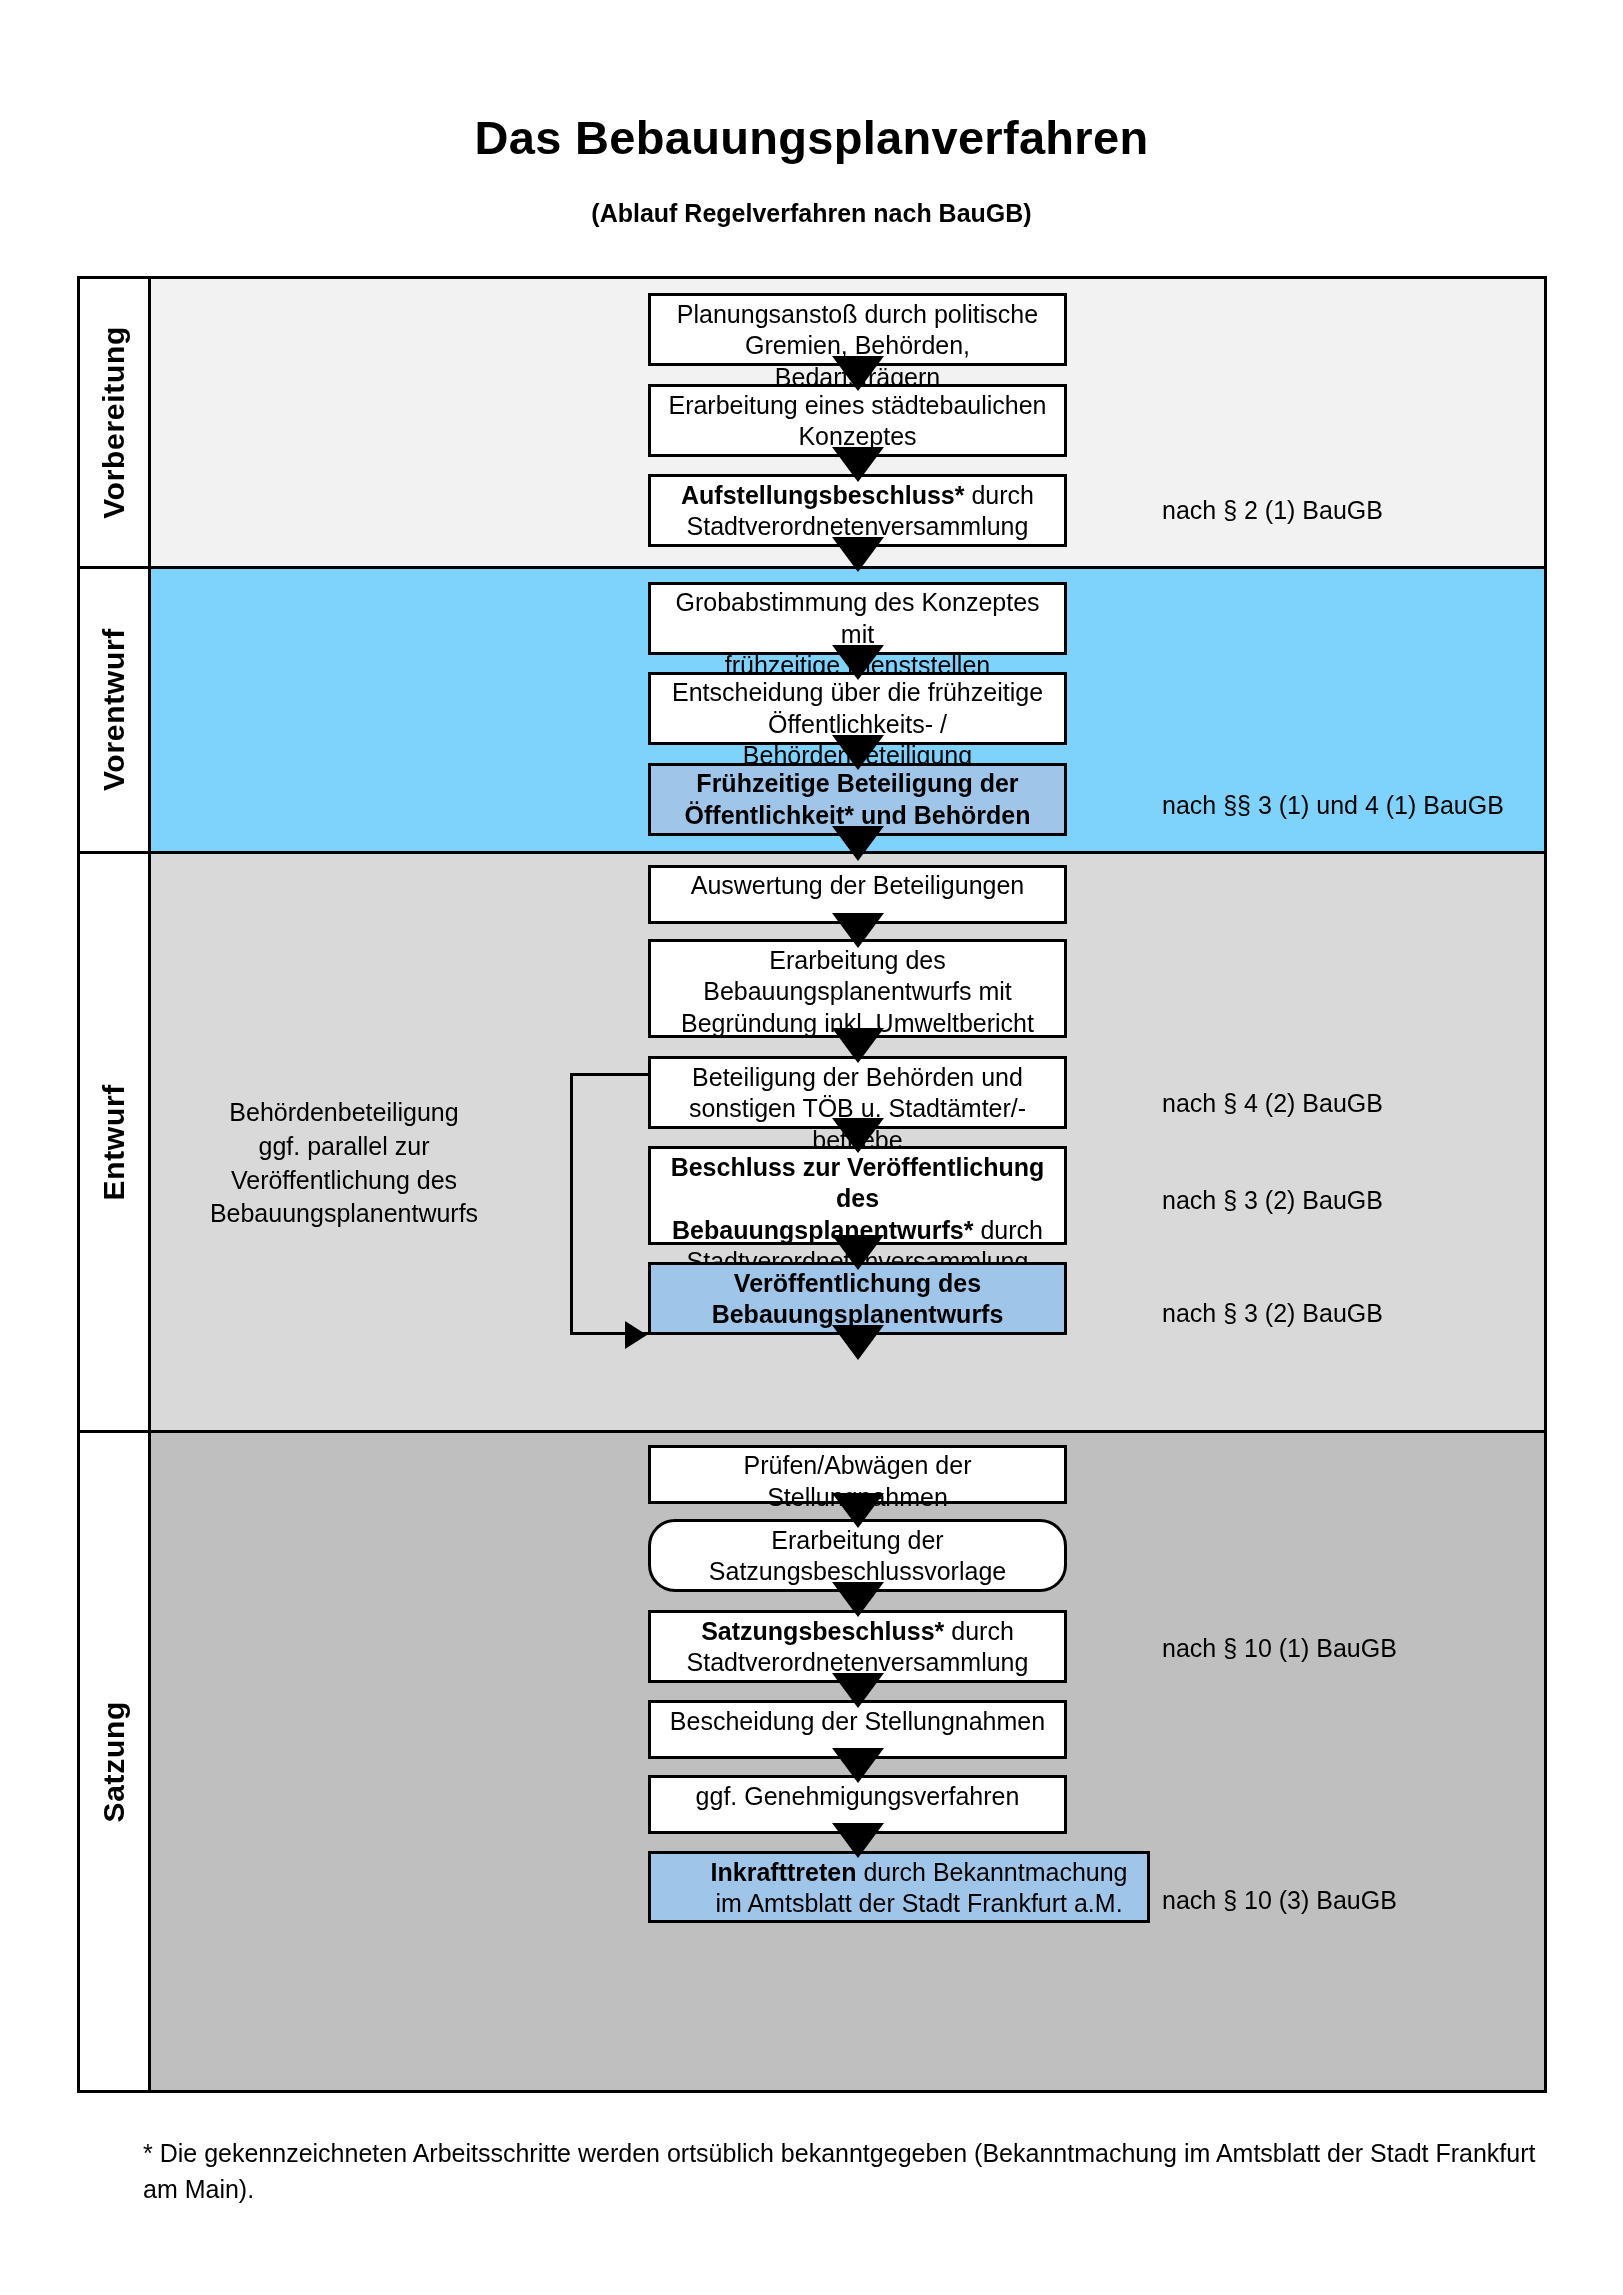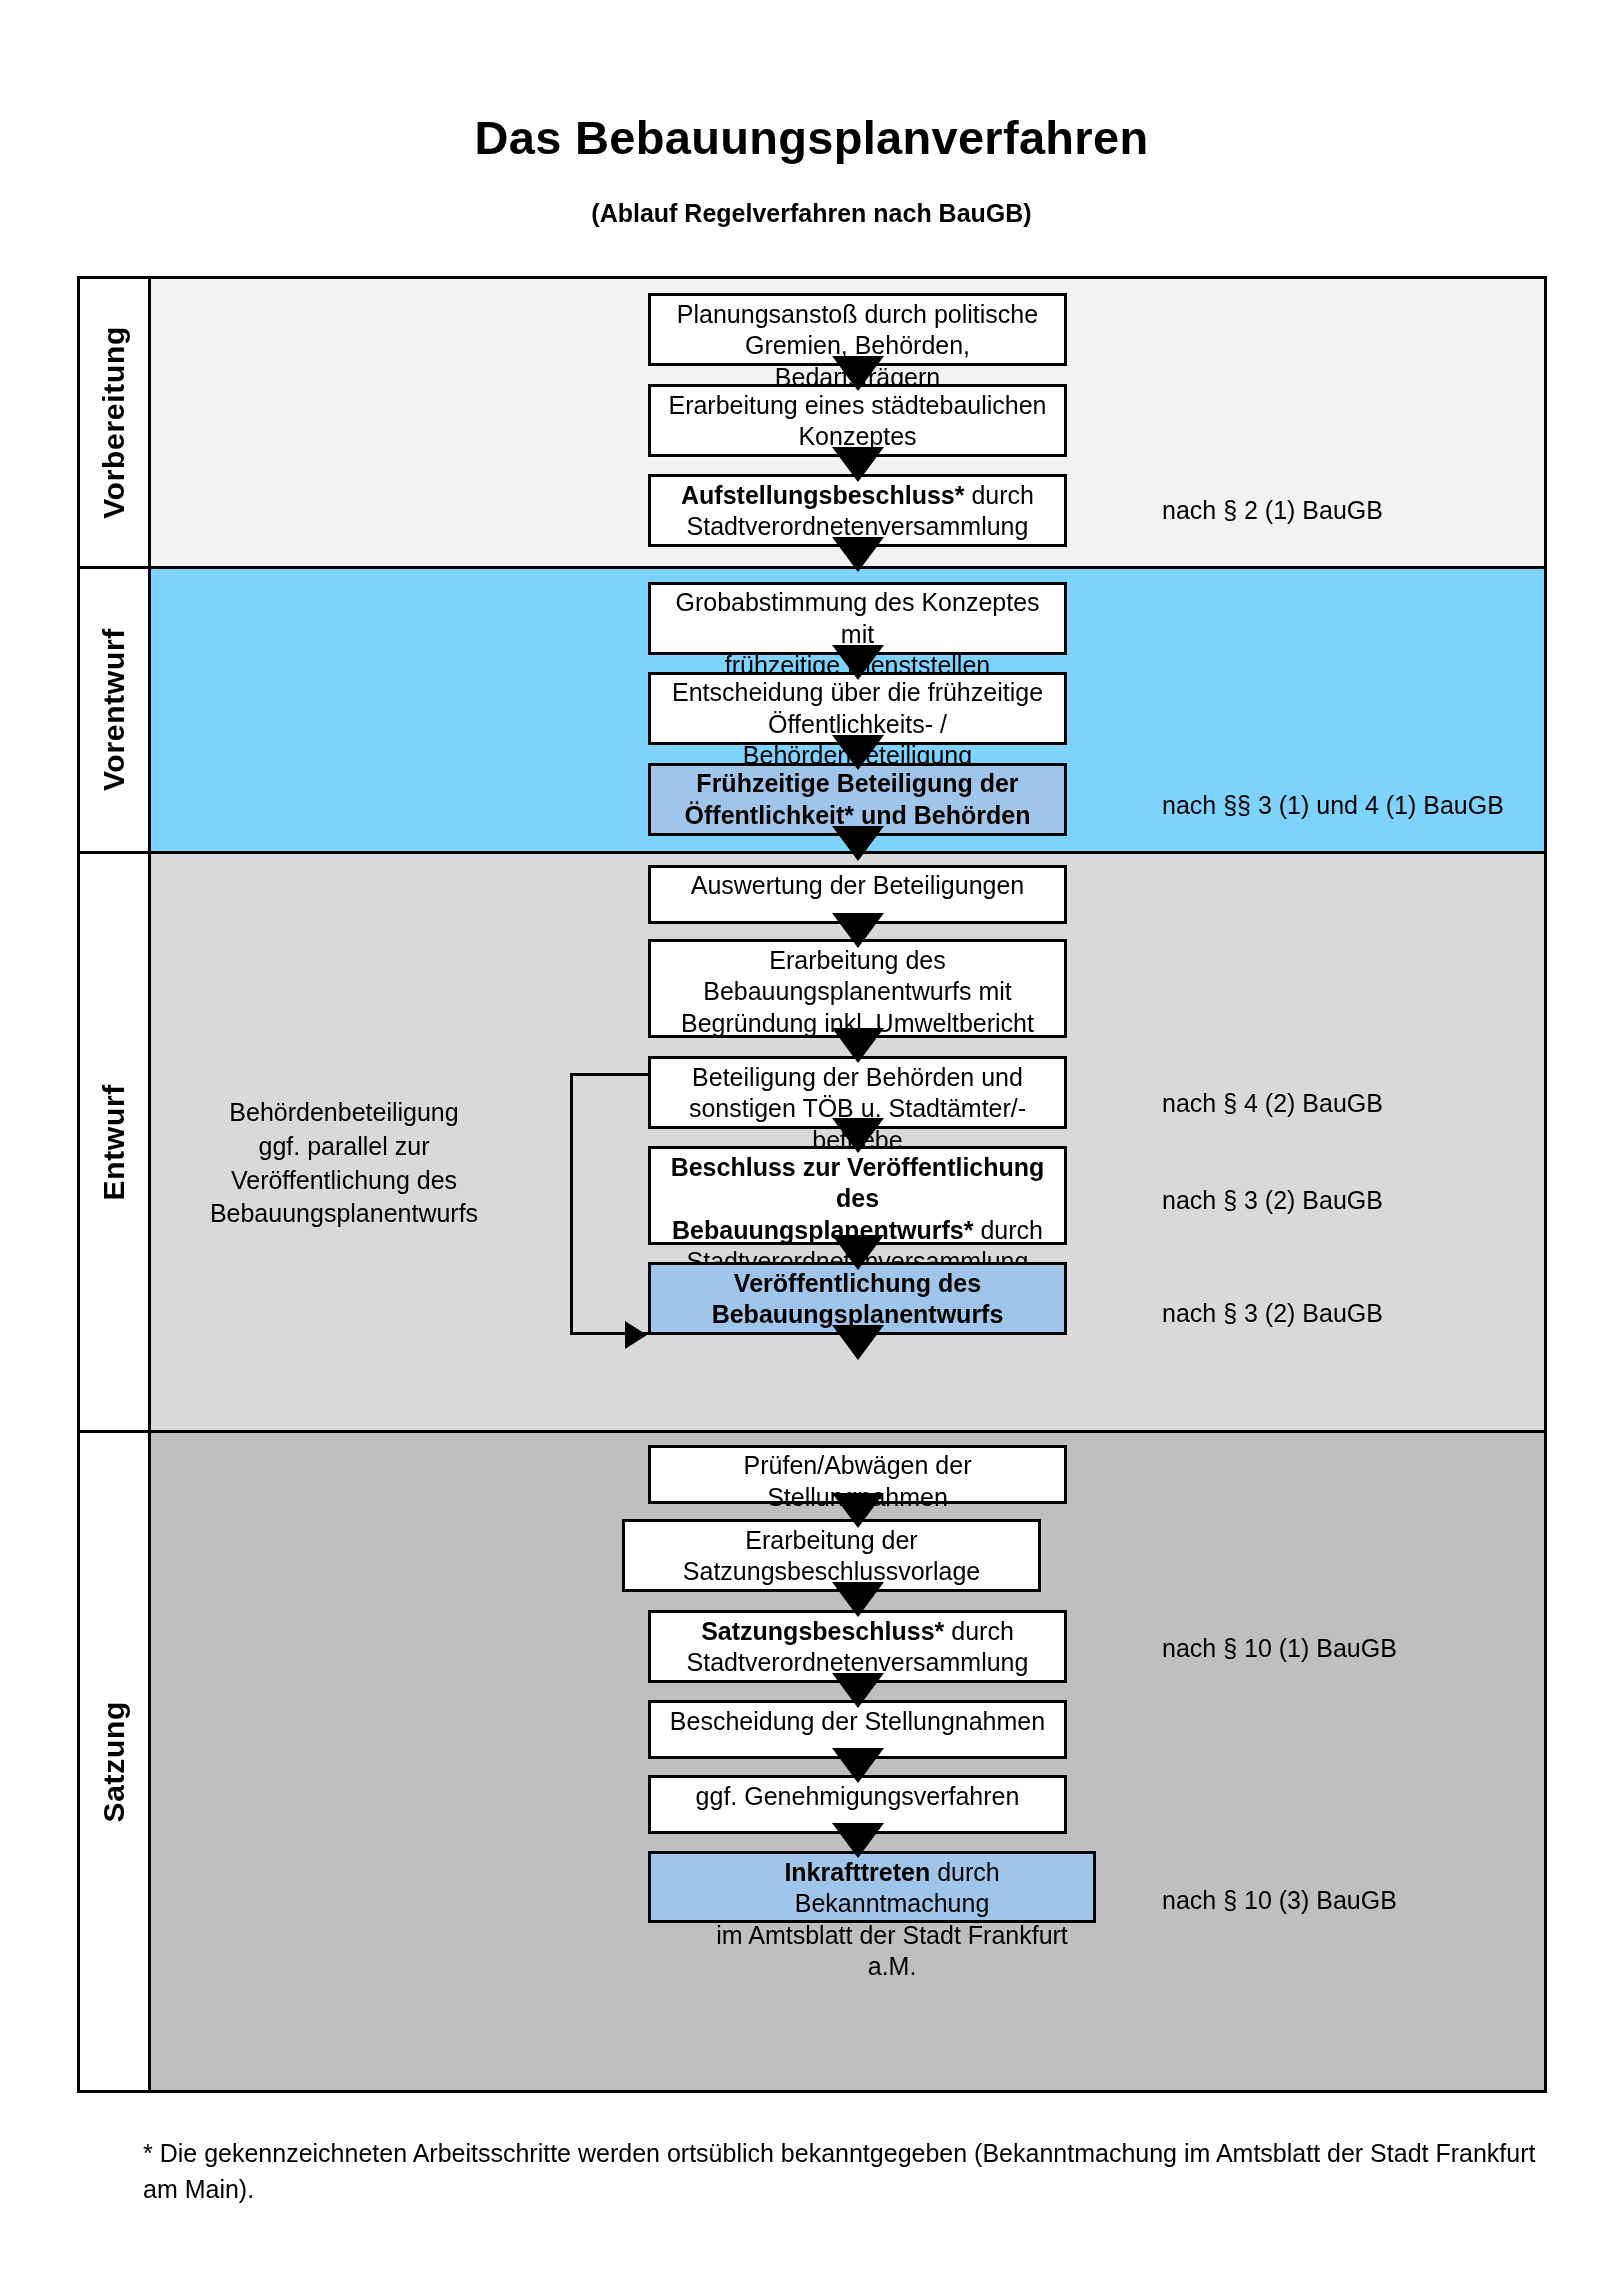--- a/index.html
+++ b/index.html
@@ -303,21 +303,21 @@
     </div>
     <div class="phase-body tint-3">
 
       <div class="flow-box" style="left:497px; top:11.8px; width:419px; height:59px;">
         <div>
           <span>Prüfen/Abwägen der Stellungnahmen</span>
         </div>
       </div>
       <div class="arrow-down" style="left:681px; top:60px;"></div>
 
-      <div class="flow-box" style="left:471px; top:86px; width:419px; height:73px;">
+      <div class="flow-box" style="left:497px; top:86px; width:419px; height:73px;border-radius:27px;">
         <div>
           <span>Erarbeitung der</span><br>
           <span>Satzungsbeschlussvorlage</span>
         </div>
       </div>
       <div class="arrow-down" style="left:681px; top:149px;"></div>
 
       <div class="flow-box" style="left:497px; top:177px; width:419px; height:73px;">
         <div>
           <b>Satzungsbeschluss*</b><span> durch</span><br>
@@ -333,21 +333,21 @@
       </div>
       <div class="arrow-down" style="left:681px; top:315px;"></div>
 
       <div class="flow-box" style="left:497px; top:342px; width:419px; height:59px;">
         <div>
           <span>ggf. Genehmigungsverfahren</span>
         </div>
       </div>
       <div class="arrow-down" style="left:681px; top:390px;"></div>
 
-      <div class="flow-box blue" style="left:497px; top:418px; width:448px; height:72px;padding-left:48px;">
+      <div class="flow-box blue" style="left:497px; top:418px; width:502px; height:72px;padding-left:48px;">
         <div>
           <b>Inkrafttreten</b><span> durch Bekanntmachung</span><br>
           <span>im Amtsblatt der Stadt Frankfurt a.M.</span>
         </div>
       </div>
 
       <div class="legal-ref" style="left:1011px; top:200px;">nach § 10 (1) BauGB</div>
       <div class="legal-ref" style="left:1011px; top:452px;">nach § 10 (3) BauGB</div>
     </div>
   </div>

